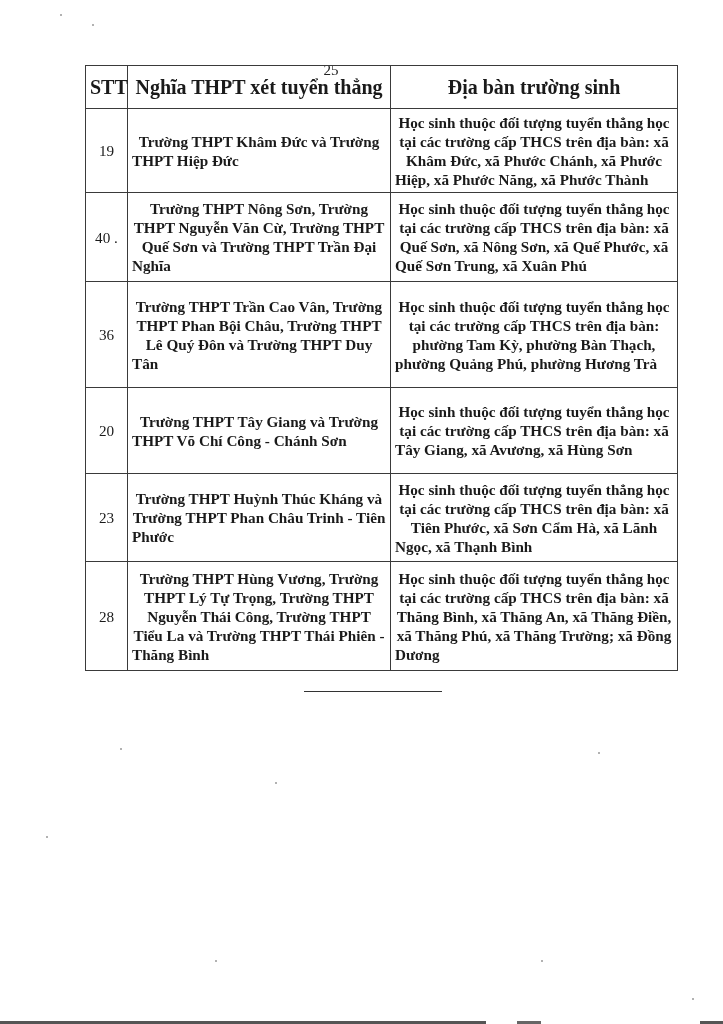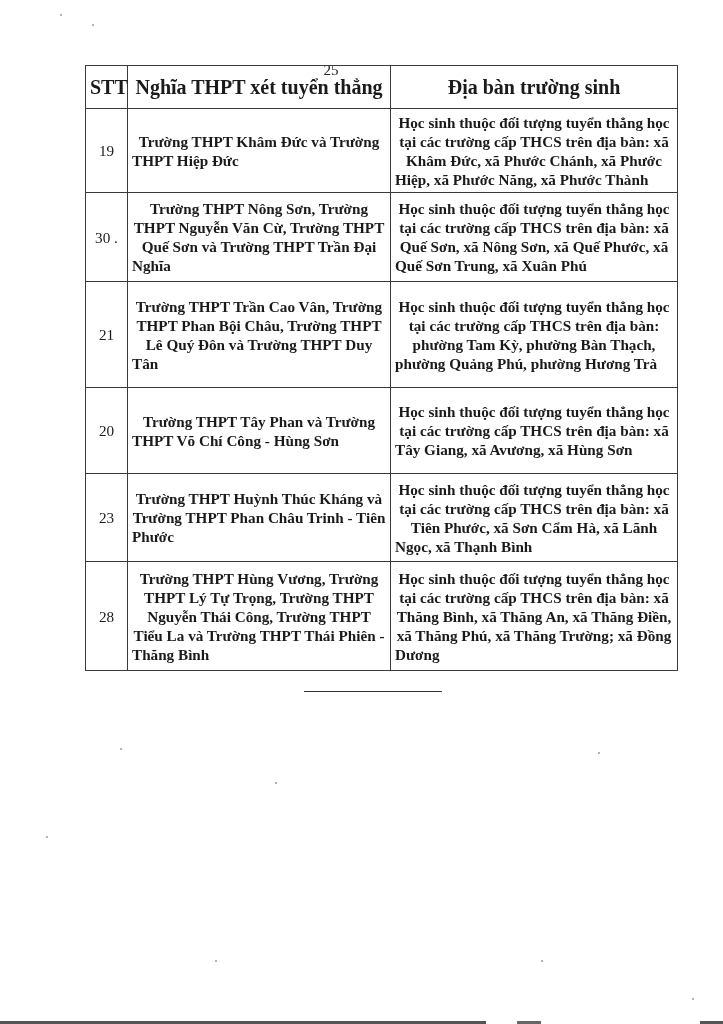--- a/index.html
+++ b/index.html
@@ -114,32 +114,32 @@
       <th>Địa bàn trường sinh</th>
     </tr>
   </thead>
   <tbody>
     <tr style="height:84px;">
       <td class="stt">19</td>
       <td class="school">Trường THPT Khâm Đức và Trường THPT Hiệp Đức</td>
       <td class="area">Học sinh thuộc đối tượng tuyển thẳng học tại các trường cấp THCS trên địa bàn: xã Khâm Đức, xã Phước Chánh, xã Phước Hiệp, xã Phước Năng, xã Phước Thành</td>
     </tr>
     <tr style="height:89px;">
-      <td class="stt">30 .</td>
+      <td class="stt">40 .</td>
       <td class="school">Trường THPT Nông Sơn, Trường THPT Nguyễn Văn Cừ, Trường THPT Quế Sơn và Trường THPT Trần Đại Nghĩa</td>
       <td class="area">Học sinh thuộc đối tượng tuyển thẳng học tại các trường cấp THCS trên địa bàn: xã Quế Sơn, xã Nông Sơn, xã Quế Phước, xã Quế Sơn Trung, xã Xuân Phú</td>
     </tr>
     <tr style="height:106px;">
-      <td class="stt">21</td>
+      <td class="stt">36</td>
       <td class="school">Trường THPT Trần Cao Vân, Trường THPT Phan Bội Châu, Trường THPT Lê Quý Đôn và Trường THPT Duy Tân</td>
       <td class="area">Học sinh thuộc đối tượng tuyển thẳng học tại các trường cấp THCS trên địa bàn: phường Tam Kỳ, phường Bàn Thạch, phường Quảng Phú, phường Hương Trà</td>
     </tr>
     <tr style="height:86px;">
       <td class="stt">20</td>
-      <td class="school">Trường THPT Tây Phan và Trường THPT Võ Chí Công - Hùng Sơn</td>
+      <td class="school">Trường THPT Tây Giang và Trường THPT Võ Chí Công - Chánh Sơn</td>
       <td class="area">Học sinh thuộc đối tượng tuyển thẳng học tại các trường cấp THCS trên địa bàn: xã Tây Giang, xã Avương, xã Hùng Sơn</td>
     </tr>
     <tr style="height:88px;">
       <td class="stt">23</td>
       <td class="school">Trường THPT Huỳnh Thúc Kháng và Trường THPT Phan Châu Trinh - Tiên Phước</td>
       <td class="area">Học sinh thuộc đối tượng tuyển thẳng học tại các trường cấp THCS trên địa bàn: xã Tiên Phước, xã Sơn Cẩm Hà, xã Lãnh Ngọc, xã Thạnh Bình</td>
     </tr>
     <tr style="height:109px;">
       <td class="stt">28</td>
       <td class="school">Trường THPT Hùng Vương, Trường THPT Lý Tự Trọng, Trường THPT Nguyễn Thái Công, Trường THPT Tiểu La và Trường THPT Thái Phiên - Thăng Bình</td>

